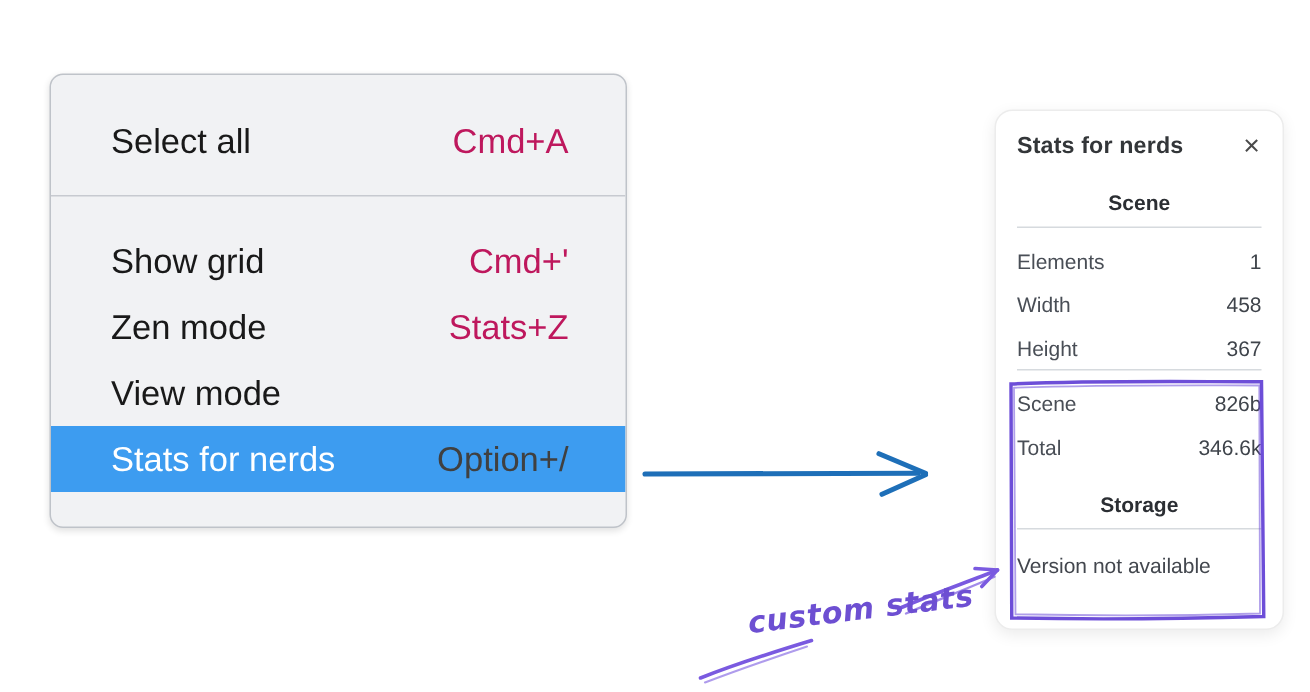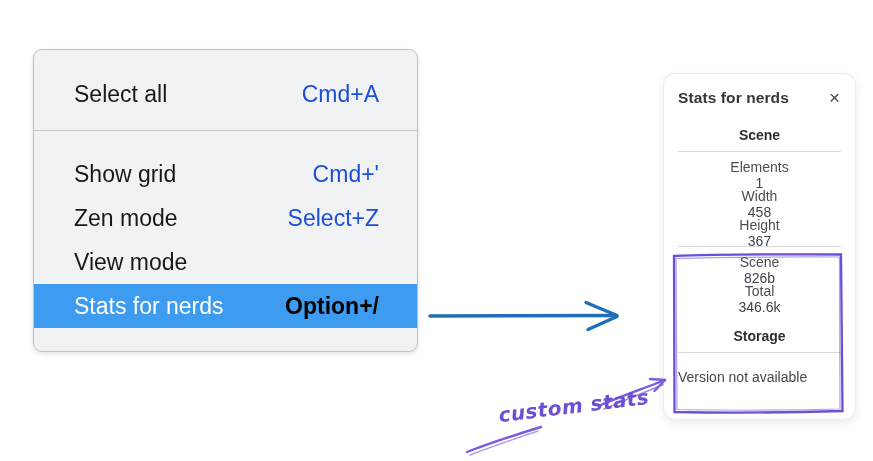--- a/index.html
+++ b/index.html
@@ -20,23 +20,23 @@
   .menu-section-top { padding: 22px 0 14px 0; }
   .menu-section-bottom { padding: 21px 0 24px 0; }
   .menu-item {
     height: 44px;
     display: flex; align-items: center; justify-content: space-between;
     padding: 0 38px 0 40px;
     font-size: 23px;
     color: #191919;
     cursor: default;
   }
-  .menu-item .mi-shortcut { color: #1d4ed8; }
+  .menu-item .mi-shortcut { color: #be185d; }
   .menu-item.highlighted { background: #3d9cf0; color: #ffffff; }
-  .menu-item.highlighted .mi-shortcut { color: #000000; font-weight: bold; }
+  .menu-item.highlighted .mi-shortcut { color: #404040; }
   .menu-divider { height: 0; border-top: 1px solid #c7cad0; }
 
   
   .panel {
     position: absolute; left: 663px; top: 73px; width: 193px; height: 347px;
     background: #ffffff;
     border: 1px solid #ececec;
     border-radius: 12px;
     box-shadow: 0 3px 10px rgba(0,0,0,0.08);
     padding: 15px 14px 10px 14px;
@@ -49,21 +49,21 @@
     font-weight: 400; padding: 0 1px;
   }
   .stat-heading {
     text-align: center; font-weight: bold; font-size: 14px; color: #2b2e33;
     margin-top: 16px; padding-bottom: 8px;
   }
   .stat-heading.first { margin-top: 20px; }
   .stat-hr { border-top: 1px solid #d6dade; margin: 0 0 7px 0; }
   .stat-row {
     display: flex; justify-content: space-between; align-items: center;
-    font-size: 14px; height: 29px; color: #494e56; flex-direction: column;
+    font-size: 14px; height: 29px; color: #494e56;
   }
   .stat-row .stat-value { color: #3f444b; }
   .stat-note { font-size: 14px; color: #43474e; padding-top: 9px; white-space: nowrap; }
 
   
   .overlay { position: absolute; inset: 0; width: 873px; height: 461px; pointer-events: none; }
   .custom-note {
     position: absolute; left: 498px; top: 394px;
     font-size: 20px; font-style: italic; font-weight: bold;
     font-family: "DejaVu Sans", sans-serif;
@@ -86,21 +86,21 @@
       </div>
     </div>
     <div class="menu-divider"></div>
     <div class="menu-section-bottom">
       <div class="menu-item">
         <span class="mi-label">Show grid</span>
         <span class="mi-shortcut">Cmd+'</span>
       </div>
       <div class="menu-item">
         <span class="mi-label">Zen mode</span>
-        <span class="mi-shortcut">Select+Z</span>
+        <span class="mi-shortcut">Stats+Z</span>
       </div>
       <div class="menu-item">
         <span class="mi-label">View mode</span>
       </div>
       <div class="menu-item highlighted">
         <span class="mi-label">Stats for nerds</span>
         <span class="mi-shortcut">Option+/</span>
       </div>
     </div>
   </div>

